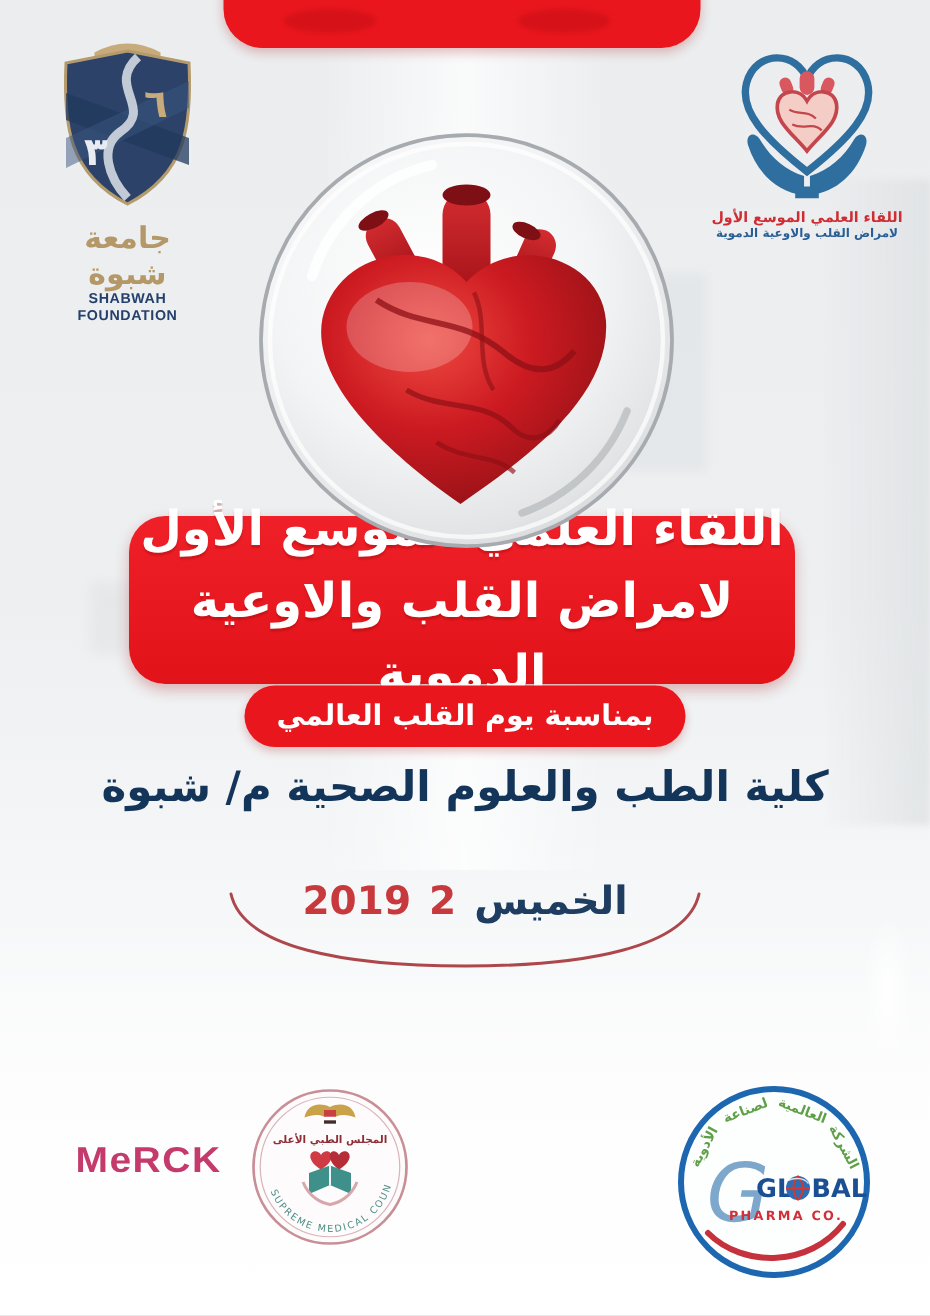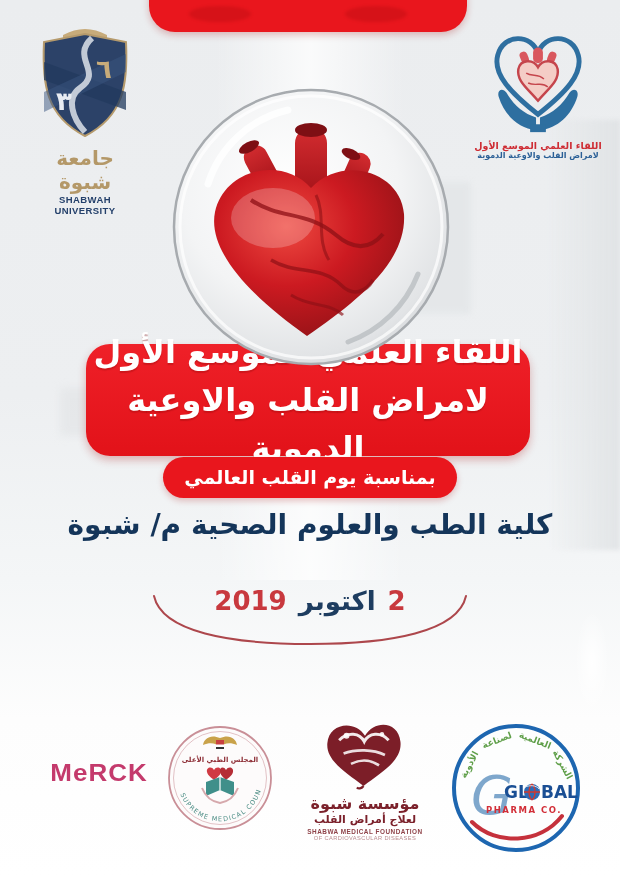--- a/index.html
+++ b/index.html
@@ -91,21 +91,21 @@
     <svg width="110" height="114" viewBox="0 0 110 114">
       <path d="M33,9 Q55,-3 77,9 L77,14 Q55,4 33,14 Z" fill="#c7ab7a"></path>
       <path d="M55,8 L96,16 C98,58 94,90 55,110 C16,90 12,58 14,16 Z" fill="#2c4268" stroke="#b59a6c" stroke-width="2"></path>
       <path d="M14,36 L96,66 L96,84 L14,54 Z" fill="#223a5e" opacity=".75"></path>
       <path d="M14,66 L96,28 L96,46 L14,86 Z" fill="#3a557f" opacity=".5"></path>
       <path d="M62,12 C40,32 74,46 50,62 C36,72 42,92 55,106" stroke="#cfd6df" stroke-width="6" fill="none" opacity=".92"></path>
       <text x="74" y="52" font-size="26" font-weight="bold" fill="#c7ab7a" text-anchor="middle">٦</text>
       <text x="34" y="84" font-size="26" font-weight="bold" fill="#e8ecf2" text-anchor="middle">٣</text>
     </svg>
     <div class="ar">جامعة شبوة</div>
-    <div class="en">SHABWAH UNIVERSITY</div>
+    <div class="en">SHABWAH FOUNDATION</div>
   </div>
 
   <div class="abs event-logo">
     <svg width="118" height="118" viewBox="0 0 120 120">
       <path d="M60,32 C54,12 25,11 19,34 C14,53 32,72 60,94 C88,72 106,53 101,34 C95,11 66,12 60,32 Z" fill="none" stroke="#2e6fa0" stroke-width="5"></path>
       <path d="M58,110 C40,108 26,95 20,76 C18,69 24,66 28,72 C35,84 45,93 58,97 Z" fill="#2e6fa0"></path>
       <path d="M62,110 C80,108 94,95 100,76 C102,69 96,66 92,72 C85,84 75,93 62,97 Z" fill="#2e6fa0"></path>
       <path d="M52,104 h16 v8 h-16 Z" fill="#2e6fa0"></path>
       <rect x="55" y="26" width="10" height="16" rx="5" fill="#d9575e"></rect>
       <rect x="42" y="30" width="8" height="12" rx="4" fill="#d9575e" transform="rotate(-22 46 36)"></rect>
@@ -158,22 +158,22 @@
   <div class="abs main-banner">
     <div class="line">اللقاء العلمي الموسع الأول</div>
     <div class="line">لامراض القلب والاوعية الدموية</div>
   </div>
 
   <div class="abs occasion">بمناسبة يوم القلب العالمي</div>
 
   <div class="abs college">كلية الطب والعلوم الصحية م/ شبوة</div>
 
   <div class="abs date-row">
+    <span class="navy">الخميس</span>
     <span class="red">2</span>
-    <span class="navy">اكتوبر</span>
     <span class="red">2019</span>
   </div>
   <svg class="abs date-curve" width="336" height="66" viewBox="0 0 336 66">
     <path d="M12,8 C20,44 88,56 168,56 C248,56 316,44 324,8" stroke="#ad474c" stroke-width="2" fill="none" stroke-linecap="round"></path>
   </svg>
 
   <div class="abs merck">MeRCK</div>
 
   <svg class="abs smc" width="108" height="108" viewBox="-54 -54 108 108">
     <circle r="51" fill="#fdfbfb" stroke="#c98f97" stroke-width="1.8"></circle>
@@ -191,34 +191,20 @@
       <path d="M-14,4 L0,-1 L14,4 L14,18 L0,12 L-14,18 Z" fill="#3f8f8a"></path>
       <path d="M0,-1 L0,12" stroke="#ffffff" stroke-width="1.2"></path>
       <path d="M-18,10 C-14,20 -6,24 0,25 C6,24 14,20 18,10" stroke="#d6a8ac" stroke-width="2" fill="none"></path>
     </g>
     <path id="smcArc" d="M -41 12 A 42.5 42.5 0 0 0 41 12" fill="none"></path>
     <text font-size="6.4" fill="#4e8e86" letter-spacing="1.2" font-family="Liberation Sans, sans-serif">
       <textPath href="#smcArc" startOffset="4%">SUPREME MEDICAL COUNCIL</textPath>
     </text>
   </svg>
 
-  <div class="abs foundation">
-    <svg width="96" height="74" viewBox="0 0 130 92">
-      <path d="M65,20 C52,-2 16,2 14,30 C12,54 40,70 63,88 C86,70 116,54 113,28 C110,0 78,-2 65,20 Z" fill="#7c1e28"></path>
-      <path d="M30,26 C42,14 58,16 64,28 C70,16 86,14 97,26" stroke="#ffffff" stroke-width="4" fill="none" opacity=".9"></path>
-      <path d="M36,44 C52,38 76,38 92,46 M46,58 C58,52 72,52 84,60" stroke="#ffffff" stroke-width="3.5" fill="none" opacity=".85"></path>
-      <circle cx="40" cy="20" r="4" fill="#ffffff" opacity=".9"></circle>
-      <circle cx="88" cy="18" r="3" fill="#ffffff" opacity=".9"></circle>
-      <path d="M63,88 C60,92 56,92 54,90" stroke="#7c1e28" stroke-width="3" fill="none"></path>
-    </svg>
-    <div class="n-ar">مؤسسة شبوة</div>
-    <div class="t-ar">لعلاج أمراض القلب</div>
-    <div class="n-en">SHABWA MEDICAL FOUNDATION</div>
-    <div class="t-en">OF CARDIOVASCULAR DISEASES</div>
-  </div>
 
   <svg class="abs global" width="136" height="136" viewBox="-68 -68 136 136">
     <circle r="62" fill="#fdfefe" stroke="#1d66b0" stroke-width="4"></circle>
     <g fill="#5f9f49" font-size="9" font-weight="bold" text-anchor="middle">
       <text x="44" y="-22" transform="rotate(62 44 -22)" direction="rtl">الشركة</text>
       <text x="18" y="-45" transform="rotate(21 18 -45)" direction="rtl">العالمية</text>
       <text x="-18" y="-45" transform="rotate(-21 -18 -45)" direction="rtl">لصناعة</text>
       <text x="-44" y="-22" transform="rotate(-62 -44 -22)" direction="rtl">الأدوية</text>
     </g>
     <text x="-45" y="26" font-size="54" font-style="italic" fill="#7ea7cc" font-family="DejaVu Serif, serif">G</text>

